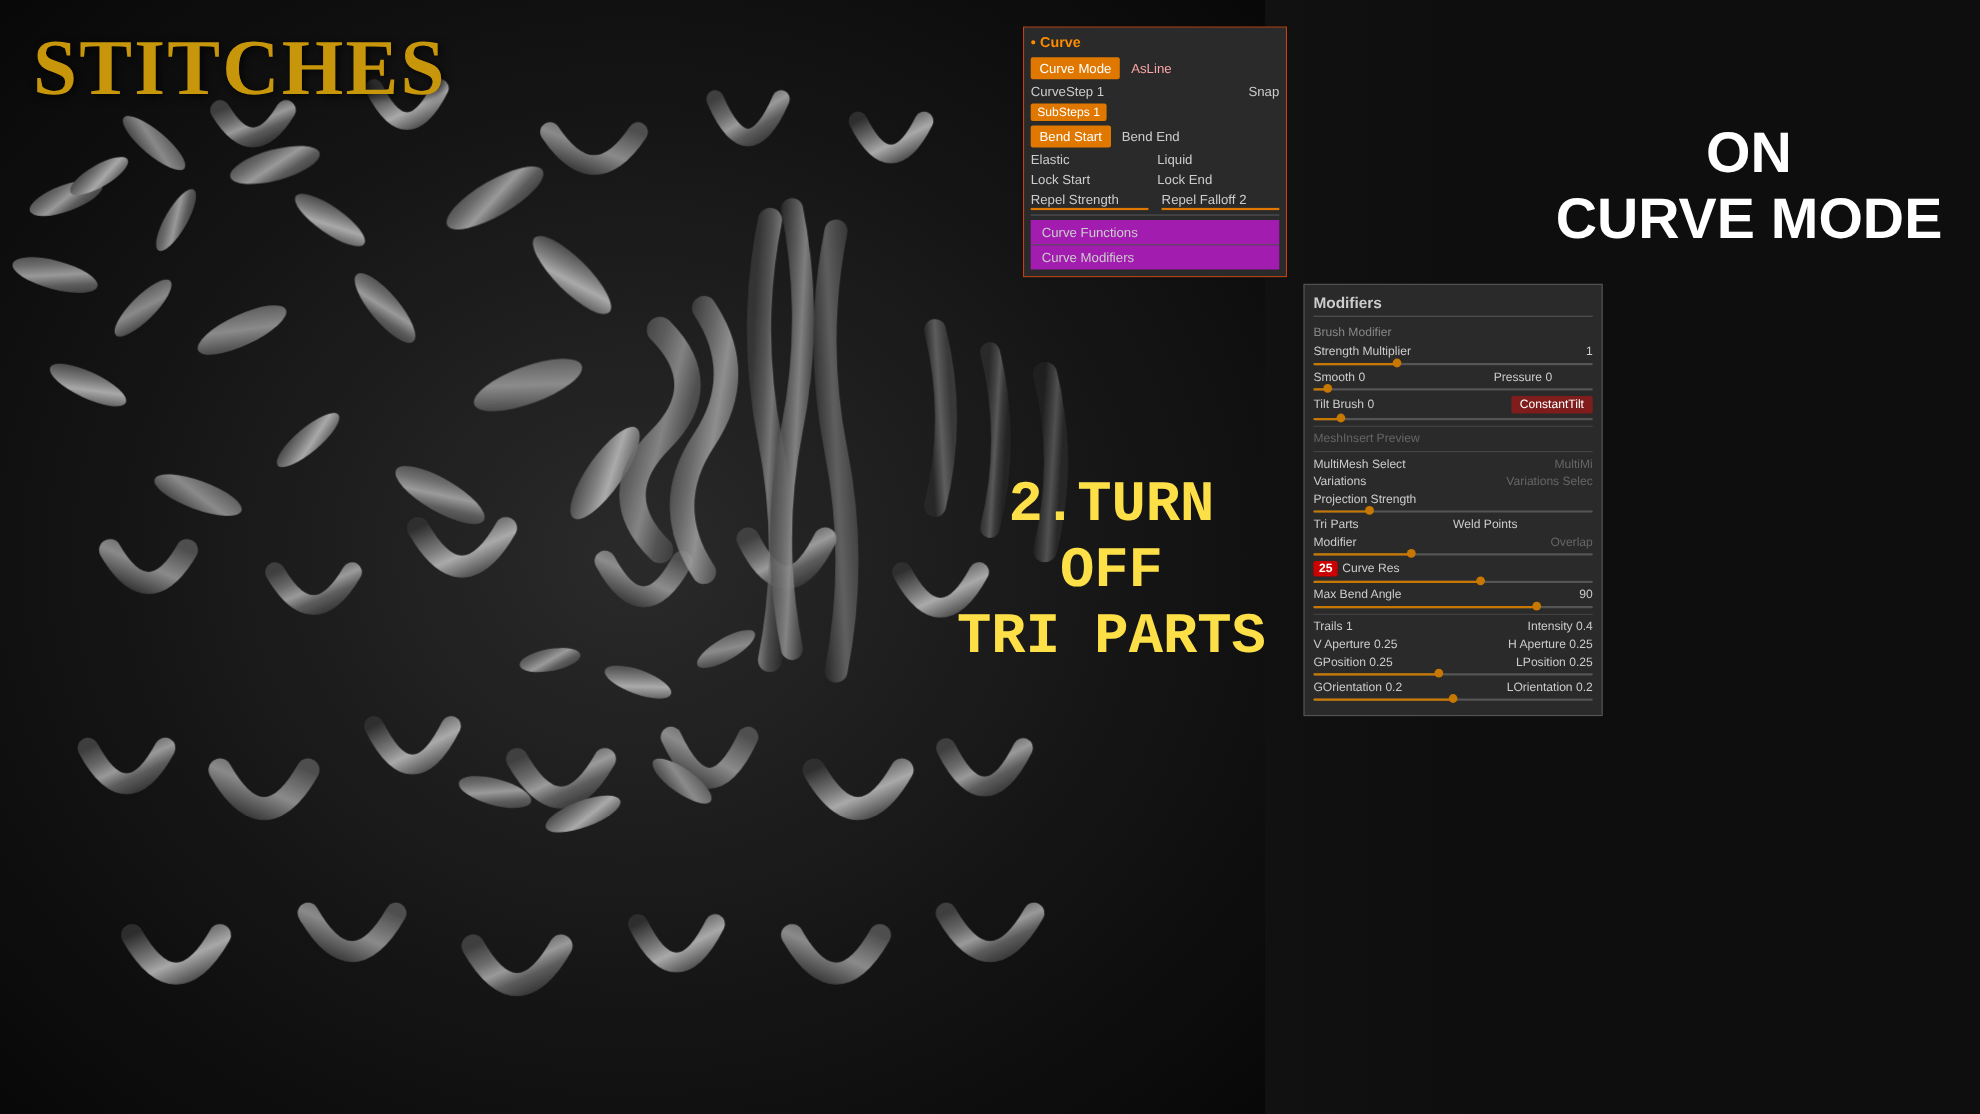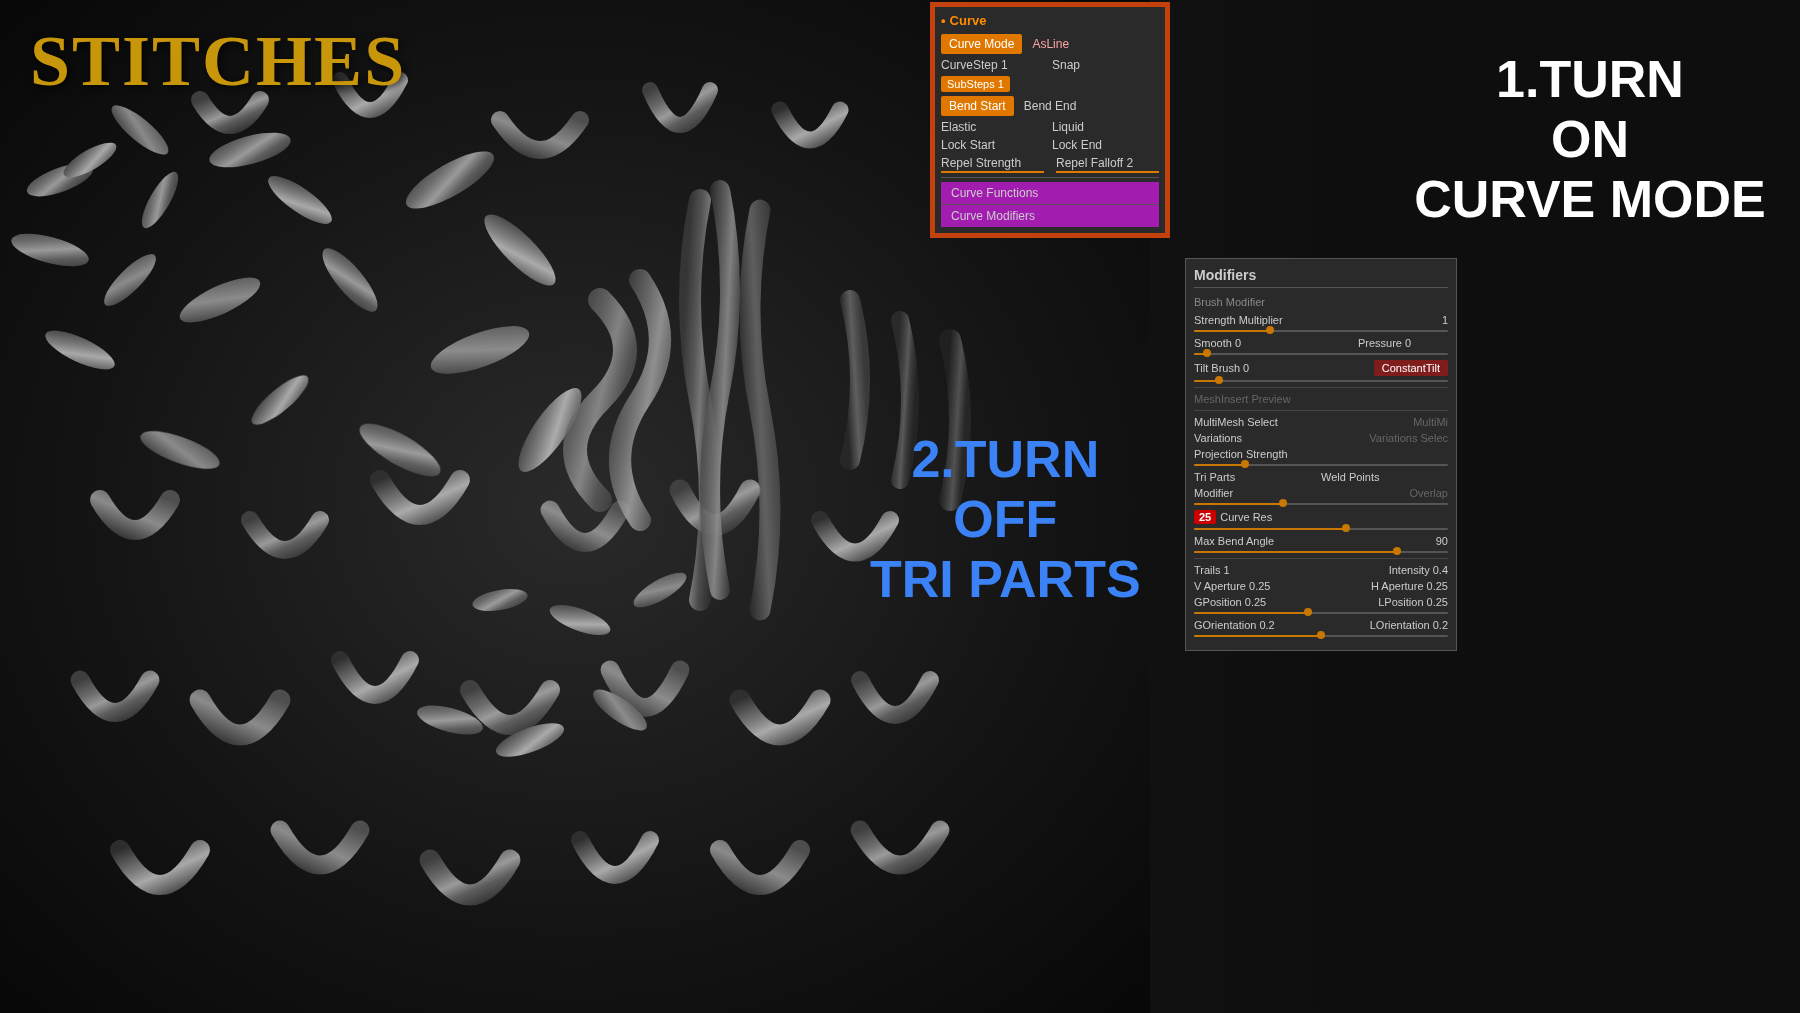--- a/index.html
+++ b/index.html
@@ -46,25 +46,25 @@
       font-size: 52px;
       font-weight: bold;
       line-height: 1.1;
       z-index: 10;
       width: 380px;
     }
 
     
     .curve-panel {
       position: absolute;
-      top: 2px;
+      top: 24px;
       left: 930px;
       width: 240px;
       background: #2a2a2a;
-      border: 5px solid #c2410c;
+      border: 1px solid #c2410c;
       padding: 6px;
       z-index: 20;
     }
 
     .curve-panel-title {
       color: #ff8c00;
       font-size: 13px;
       font-weight: bold;
       margin-bottom: 6px;
       display: flex;
@@ -352,42 +352,42 @@
 
     </g>
   </svg>
 </div>
 
 <div class="right-dark-bg"></div>
 
 <div class="stitches-title">STITCHES</div>
 
 <div class="instruction-1" style="position:absolute; top:50px; right:20px; z-index:10; color:white; font-size:52px; font-weight:bold; text-align:center; line-height:1.15;">
-  <span>1.TURN</span><br>
+  <br>
   <span>ON</span><br>
   <span>CURVE MODE</span>
 </div>
 
-<div style="position:absolute; top:430px; left:870px; z-index:10; color:#3b82f6; font-size:52px; font-weight:bold; text-align:center; line-height:1.15;">
+<div style="position:absolute; top:430px; left:870px; z-index:10; color:#fde047; font-size:52px; font-weight:bold; text-align:center; line-height:1.15;font-family:Liberation Mono, monospace;">
   <span>2.TURN</span><br>
   <span>OFF</span><br>
   <span>TRI PARTS</span>
 </div>
 
 <div class="curve-panel">
   <div class="curve-panel-title">Curve</div>
 
   <div class="cp-row">
     <button class="cp-btn cp-btn-active">Curve Mode</button>
     <span class="cp-label" style="color:#fca5a5; font-size:12px; padding-left:6px;">AsLine</span>
   </div>
 
   <div class="cp-row">
     <span class="cp-label">CurveStep 1</span>
-    <span class="cp-label" style="text-align:left;">Snap</span>
+    <span class="cp-label" style="text-align:right;">Snap</span>
   </div>
 
   <div class="cp-row">
     <button class="cp-btn cp-btn-active" style="font-size:11px; padding: 2px 6px;">SubSteps 1</button>
     <span style="flex:1;"></span>
   </div>
 
   <div class="cp-row">
     <button class="cp-btn cp-btn-active">Bend Start</button>
     <span class="cp-label" style="padding-left:6px;">Bend End</span>

